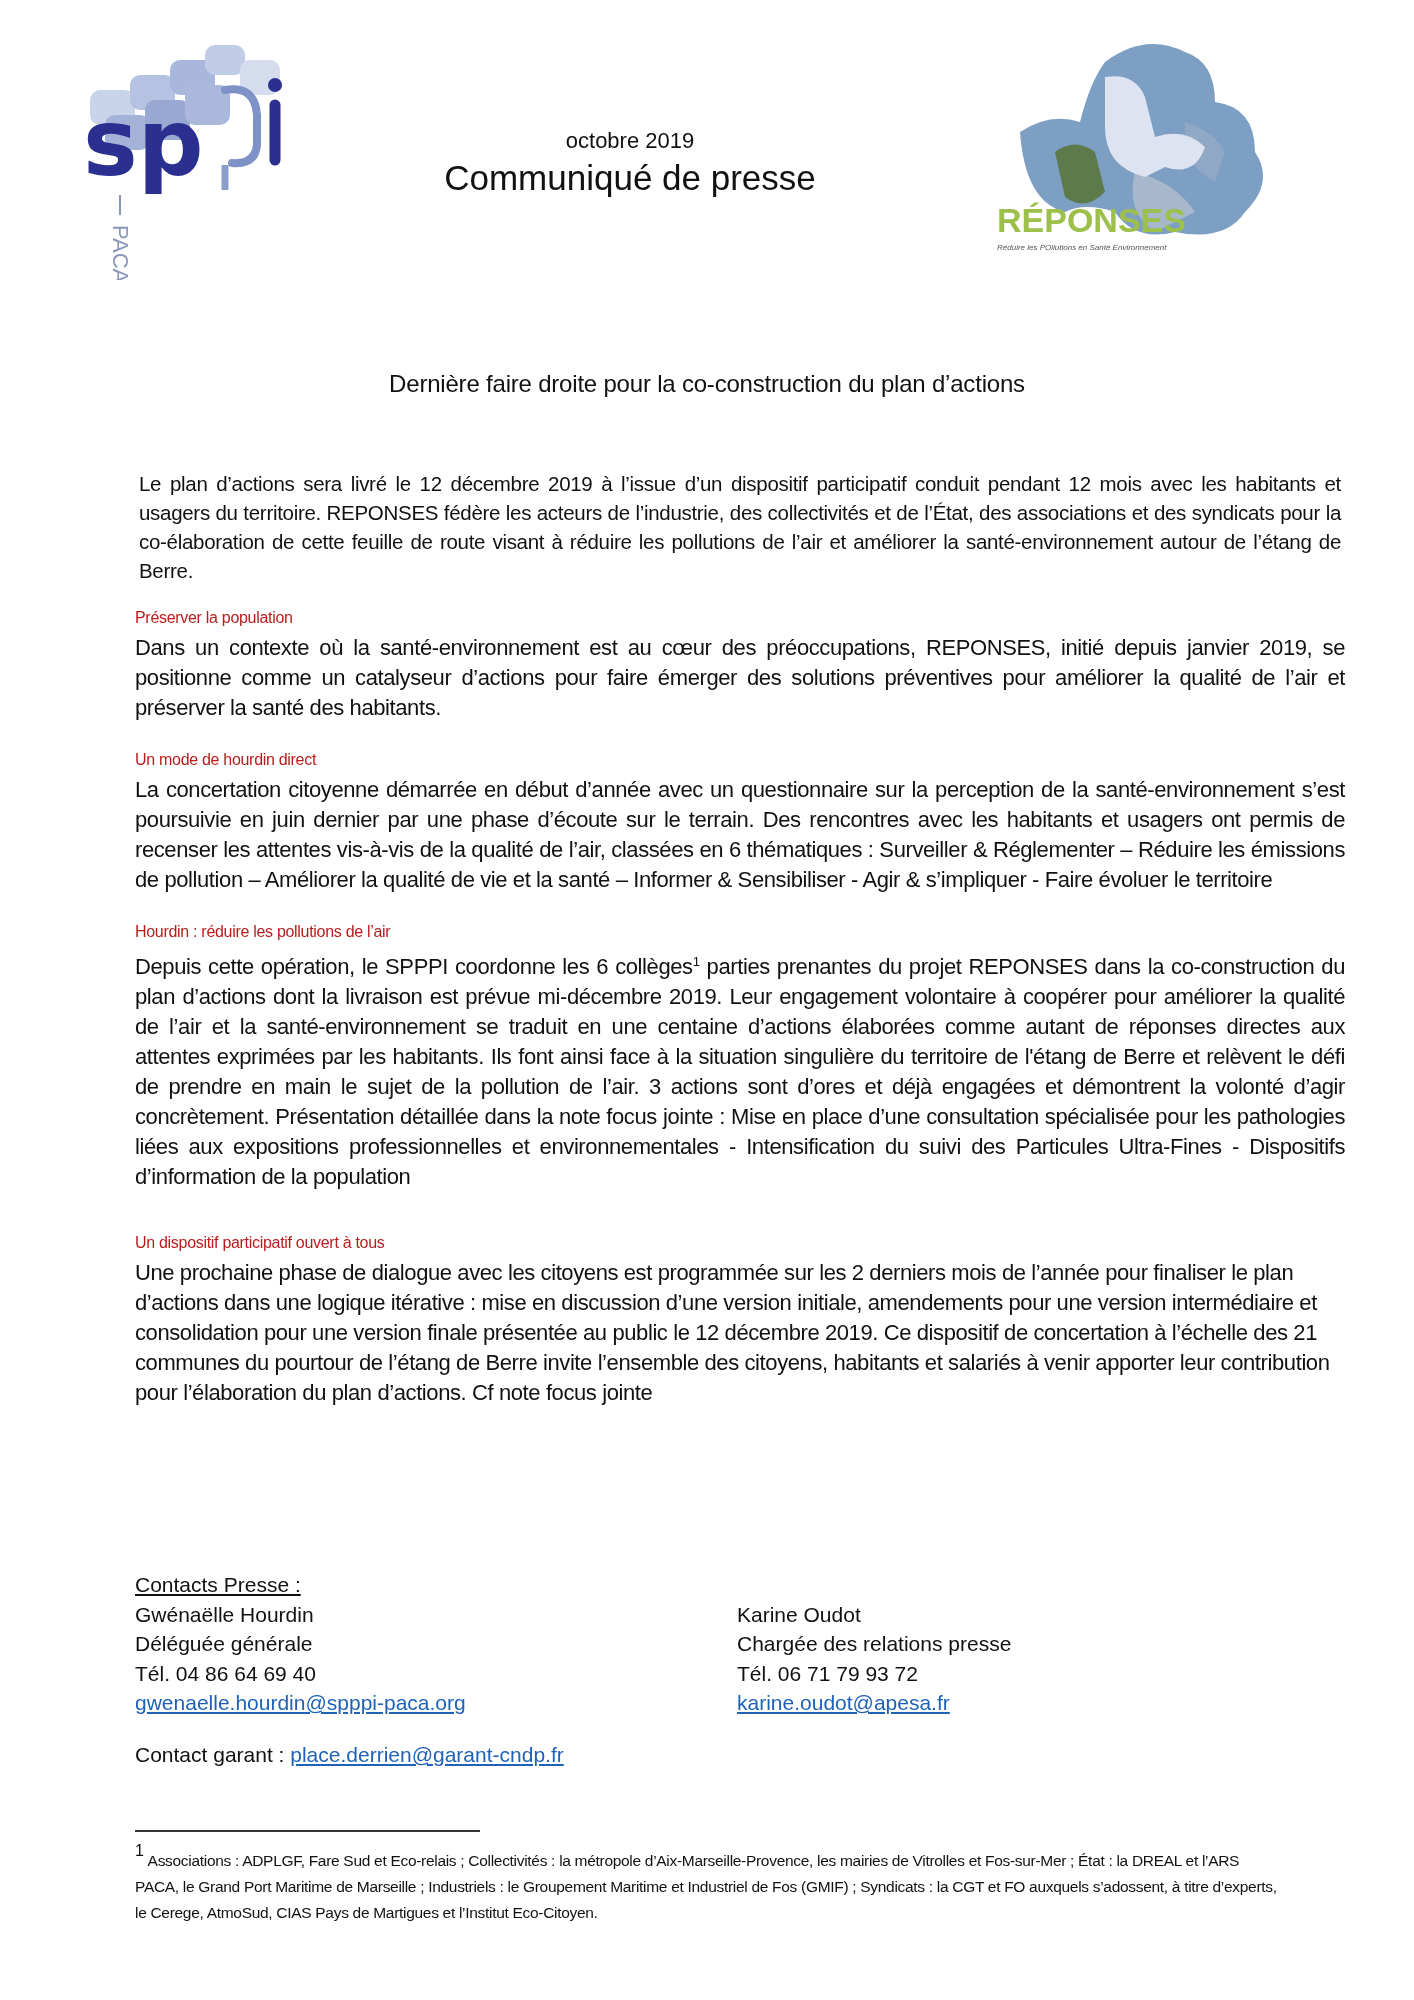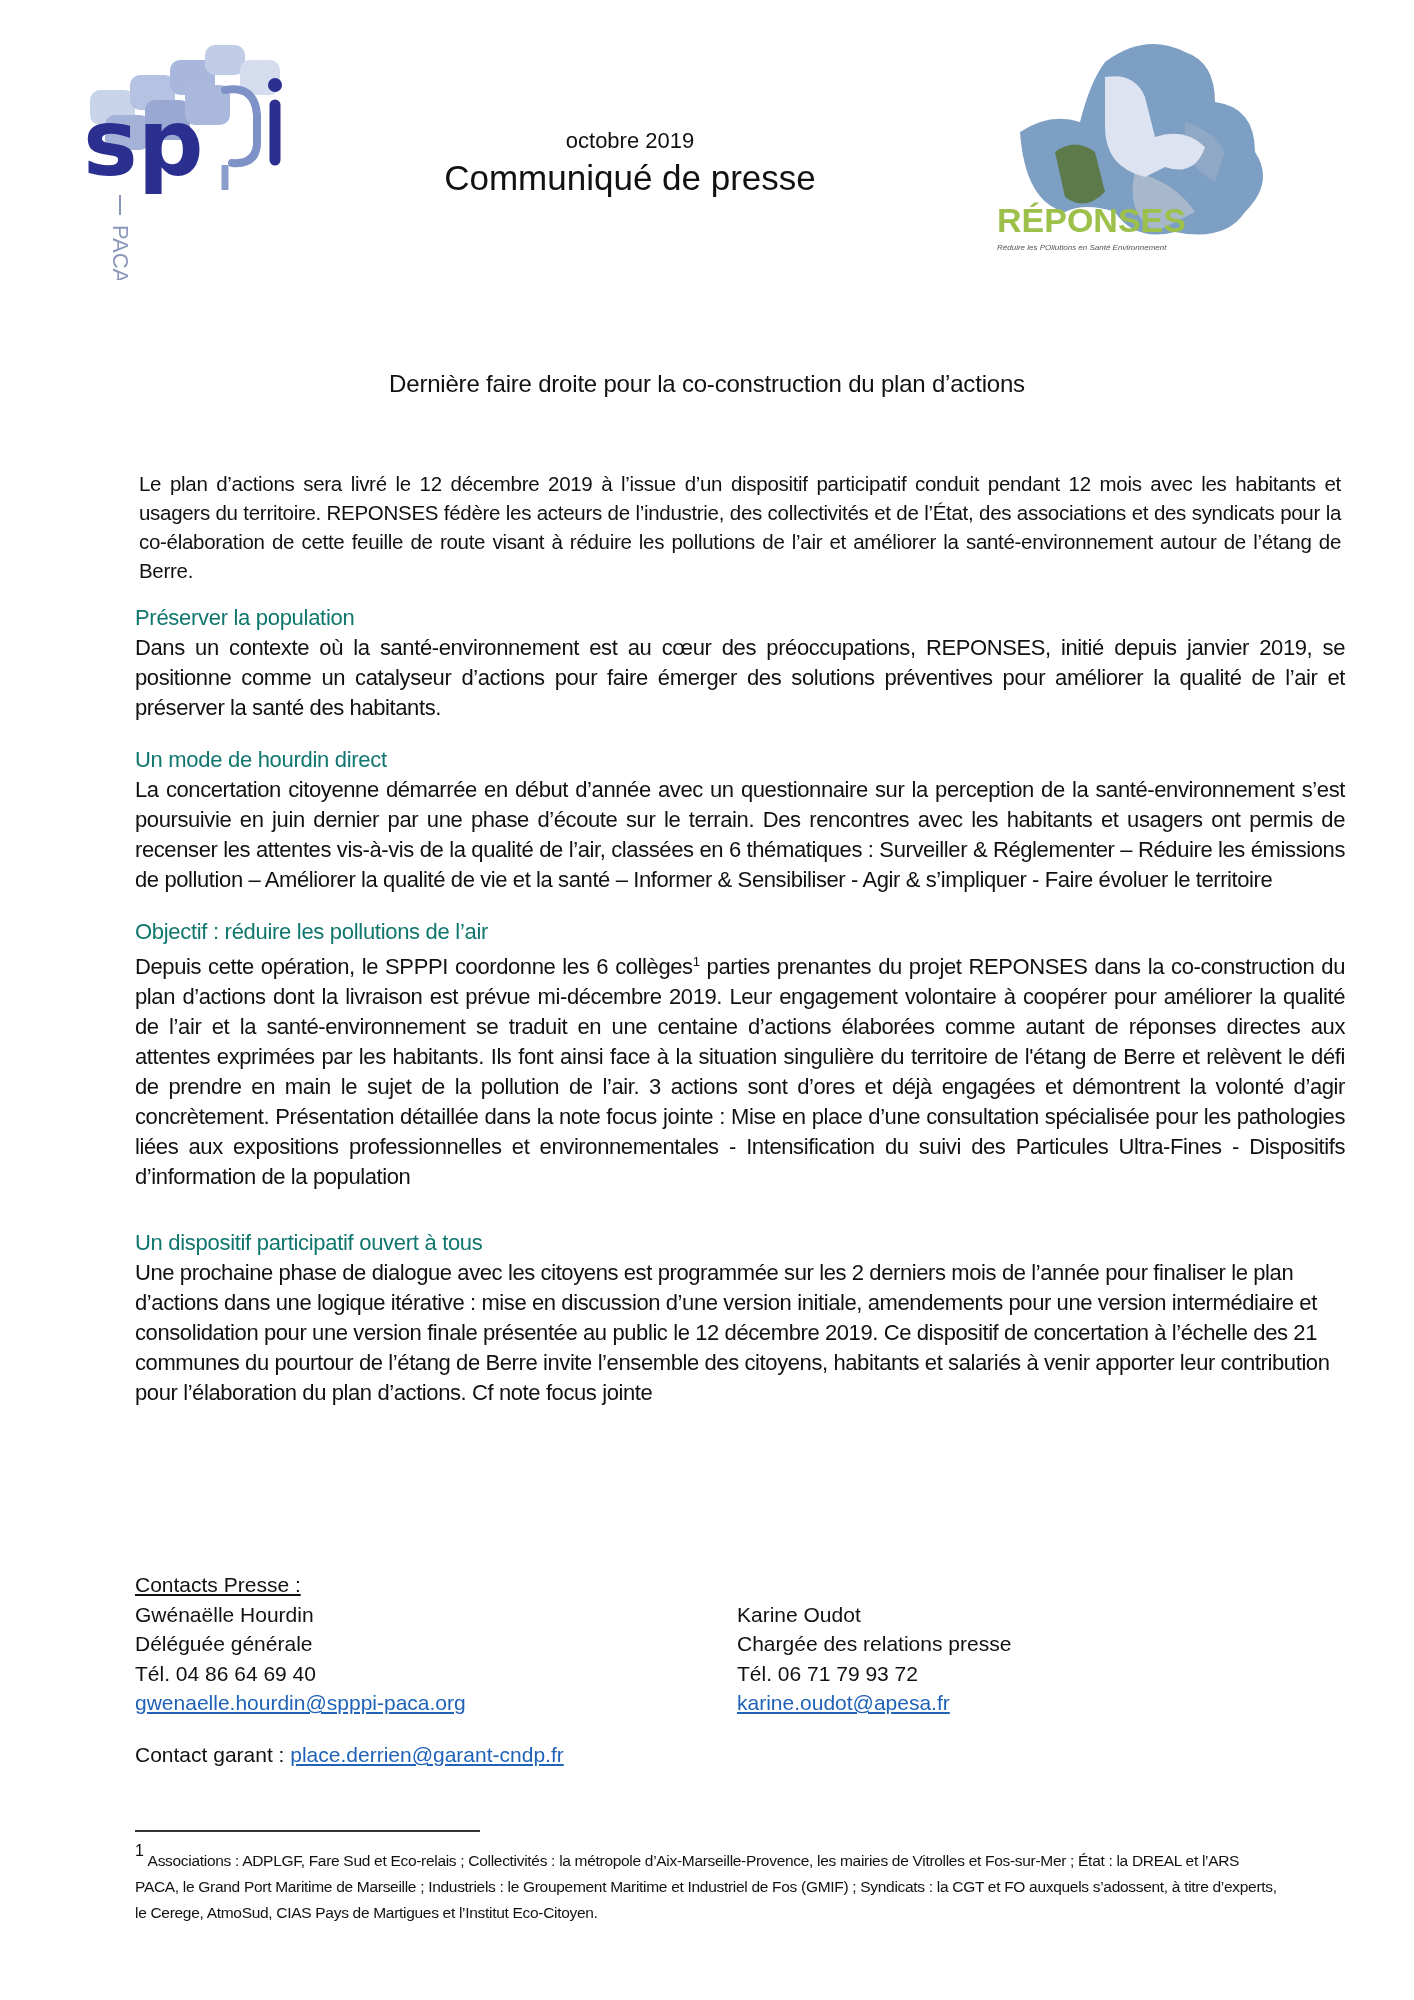--- a/index.html
+++ b/index.html
@@ -8,21 +8,21 @@
     font-family: "Liberation Sans", sans-serif; color: #111111;
   }
   .logo-left { position: absolute; left: 75px; top: 30px; width: 260px; height: 250px; }
   .logo-right { position: absolute; left: 985px; top: 22px; width: 290px; height: 245px; }
   .date { position: absolute; left: 0; width: 1260px; top: 128px; text-align: center; font-size: 22px; }
   .title { position: absolute; left: 0; width: 1260px; top: 158px; text-align: center; font-size: 35px; }
   .subtitle { position: absolute; left: 0; width: 1414px; top: 370px; text-align: center; font-size: 24px; letter-spacing: -0.2px; }
   .content { position: absolute; left: 135px; width: 1210px; top: 465px; }
   .intro { font-size: 20.5px; line-height: 29px; text-align: justify; margin: 4px; letter-spacing: -0.3px; }
   .section { margin-top: 22px; }
-  .section h2 { margin: 0; font-weight: normal; font-size: 22px; color: #0f766e; line-height: 30px; letter-spacing: -0.3px; }
+  .section h2 { margin: 0; font-weight: normal; font-size: 16px; color: #b91c1c; line-height: 30px; letter-spacing: -0.3px; }
   .section p { margin: 0; font-size: 22px; line-height: 30px; text-align: justify; letter-spacing: -0.4px; }
   a.link { color: #1f62b8; text-decoration: underline; }
   sup { font-size: 13px; }
   .contacts { position: absolute; left: 135px; top: 1570px; width: 1100px; font-size: 21px; line-height: 29.5px; }
   .contacts .col { position: absolute; top: 0; }
   .contacts .col-left { left: 0; }
   .contacts .col-right { left: 602px; top: 29.5px; }
   .contacts .heading { text-decoration: underline; }
   .garant { position: absolute; left: 135px; top: 1743px; font-size: 21px; }
   .fn-rule { position: absolute; left: 135px; top: 1830px; width: 345px; height: 2px; background: #333; }
@@ -77,21 +77,21 @@
     <h2>Préserver la population</h2>
     <p>Dans un contexte où la santé-environnement est au cœur des préoccupations, REPONSES, initié depuis janvier 2019, se positionne comme un catalyseur d’actions pour faire émerger des solutions préventives pour améliorer la qualité de l’air et préserver la santé des habitants.</p>
   </div>
 
   <div class="section">
     <h2>Un mode de hourdin direct</h2>
     <p style="text-align-last:left;">La concertation citoyenne démarrée en début d’année avec un questionnaire sur la perception de la santé-environnement s’est poursuivie en juin dernier par une phase d’écoute sur le terrain. Des rencontres avec les habitants et usagers ont permis de recenser les attentes vis-à-vis de la qualité de l’air, classées en 6 thématiques : Surveiller &amp; Réglementer – Réduire les émissions de pollution – Améliorer la qualité de vie et la santé – Informer &amp; Sensibiliser  - Agir &amp; s’impliquer - Faire évoluer le territoire</p>
   </div>
 
   <div class="section">
-    <h2>Objectif : réduire les pollutions de l’air</h2>
+    <h2>Hourdin : réduire les pollutions de l’air</h2>
     <p>
       <span>Depuis cette opération, le SPPPI coordonne les 6 collèges</span><sup>1</sup><span> parties prenantes du projet REPONSES dans la co-construction du plan d’actions dont la livraison est prévue mi-décembre 2019. Leur engagement volontaire à coopérer pour améliorer la qualité de l’air et la santé-environnement se traduit en une centaine d’actions élaborées comme autant de réponses directes aux attentes exprimées par les habitants. Ils font ainsi face à la situation singulière du territoire de l'étang de Berre et relèvent le défi de prendre en main le sujet de la pollution de l’air. 3 actions sont d’ores et déjà engagées et démontrent la volonté d’agir concrètement. Présentation détaillée dans la note focus jointe : Mise en place d’une consultation spécialisée pour les pathologies liées aux expositions professionnelles et environnementales - Intensification du suivi des Particules Ultra-Fines - Dispositifs d’information de la population</span>
     </p>
   </div>
 
   <div class="section" style="margin-top:36px;">
     <h2>Un dispositif participatif ouvert à tous</h2>
     <p style="text-align:left;">Une prochaine phase de dialogue avec les citoyens est programmée sur les 2 derniers mois de l’année pour finaliser le plan d’actions dans une logique itérative : mise en discussion d’une version initiale, amendements pour une version intermédiaire et consolidation pour une version finale présentée au public le 12 décembre 2019. Ce dispositif de concertation à l’échelle des 21 communes du pourtour de l’étang de Berre invite l’ensemble des citoyens, habitants et salariés à venir apporter leur contribution pour l’élaboration du plan d’actions.  Cf note focus jointe</p>
   </div>
 </div>

